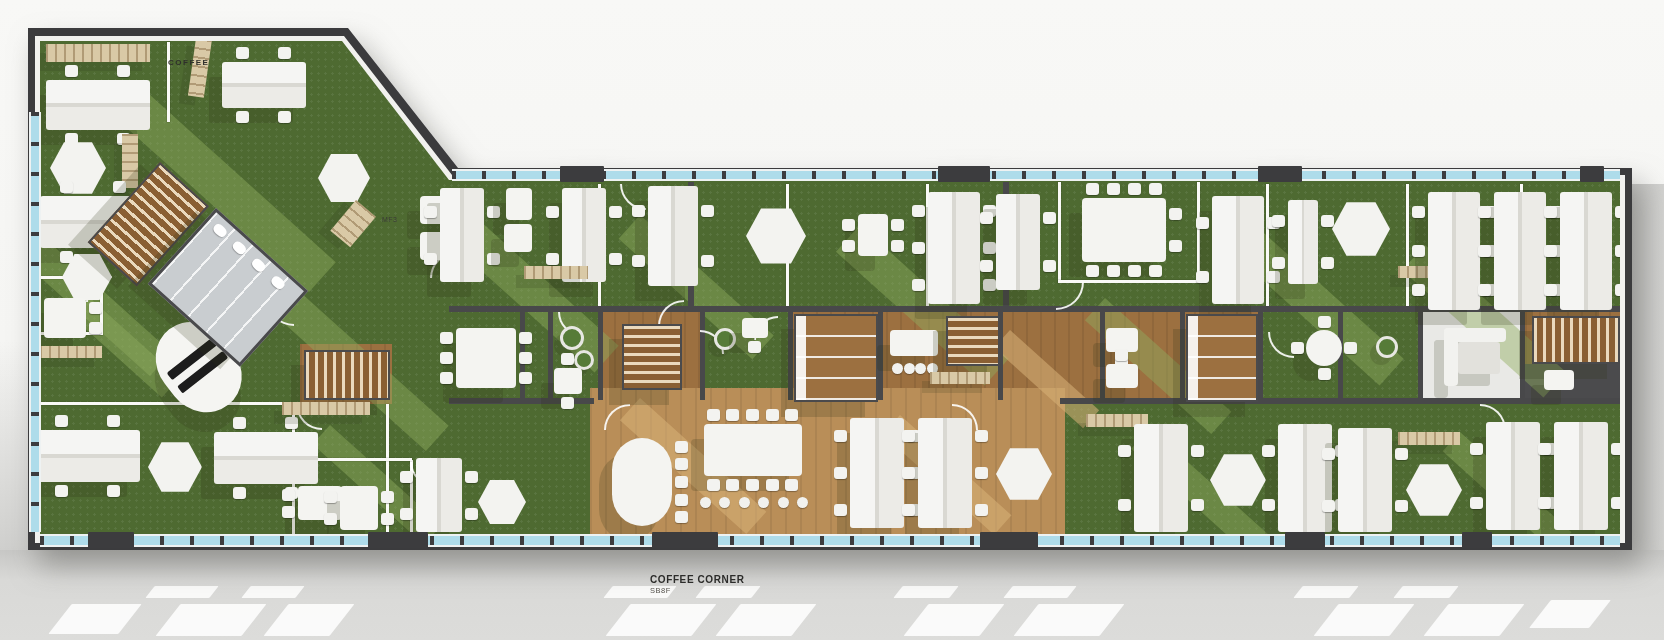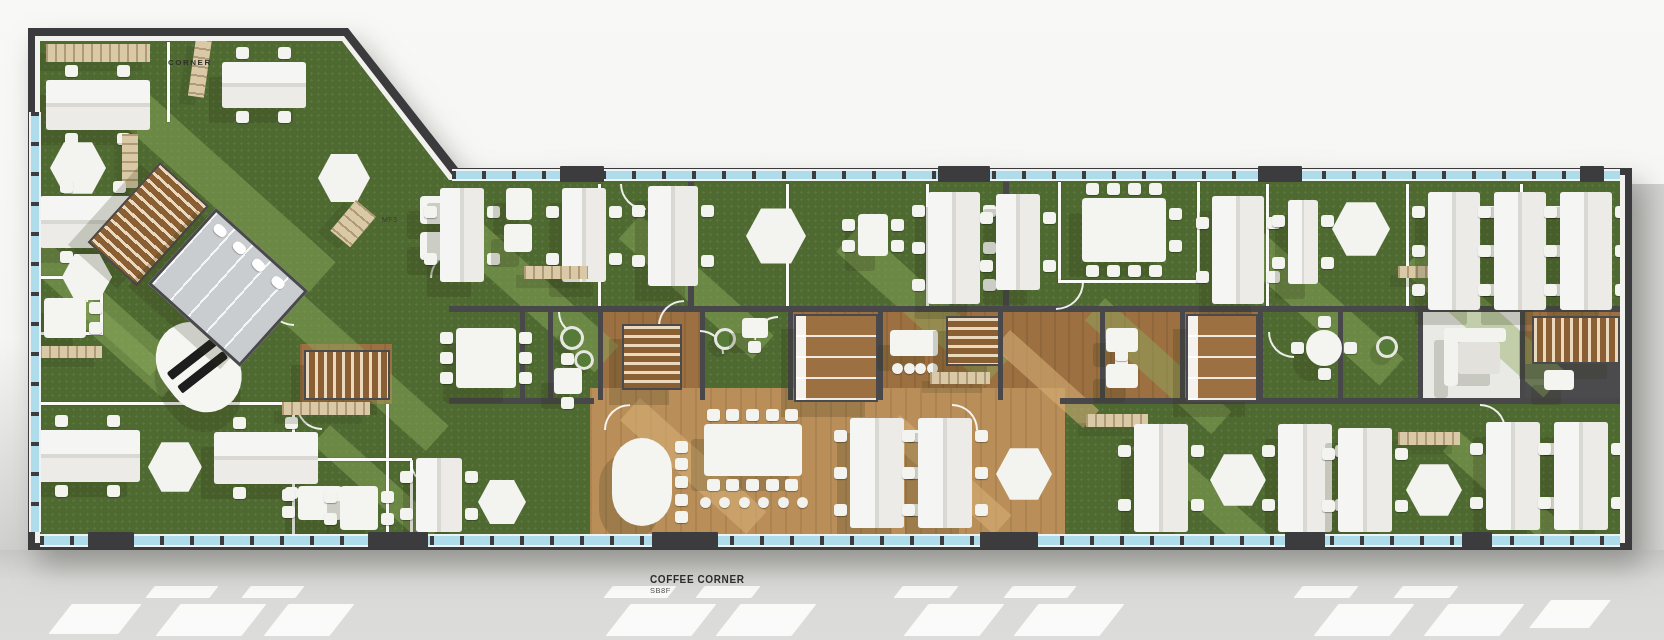--- a/index.html
+++ b/index.html
@@ -533,21 +533,21 @@
             <div class="chair" style="position: absolute; left: -16px; top: 75px; width: 13px; height: 12px;"></div>
             <div class="chair" style="position: absolute; left: 57px; top: 75px; width: 13px; height: 12px;"></div>
           </div>
           <div class="f f-deskV" style="position: absolute; left: 1554px; top: 422px; width: 54px; height: 108px;">
             <div class="chair" style="position: absolute; left: -16px; top: 21px; width: 13px; height: 12px;"></div>
             <div class="chair" style="position: absolute; left: 57px; top: 21px; width: 13px; height: 12px;"></div>
             <div class="chair" style="position: absolute; left: -16px; top: 75px; width: 13px; height: 12px;"></div>
             <div class="chair" style="position: absolute; left: 57px; top: 75px; width: 13px; height: 12px;"></div>
           </div>
         </div>
-      <div class="lbl" id="lblA">CORNER</div>
+      <div class="lbl" id="lblA">COFFEE</div>
       <div class="lbl" id="lblB">MF3</div>
     </div>
     <div id="glazing">
         <div class="win" style="position: absolute; left: 40px; top: 534px; width: 1580px; height: 13px;"></div>
         <div class="win" style="position: absolute; left: 452px; top: 169px; width: 1168px; height: 12px;"></div>
         <div class="win winv" style="position: absolute; left: 29px; top: 112px; width: 12px; height: 420px;"></div>
         <div class="windoor" style="position: absolute; left: 88px; top: 532px; width: 46px; height: 16px;"></div>
         <div class="windoor" style="position: absolute; left: 368px; top: 532px; width: 60px; height: 16px;"></div>
         <div class="windoor" style="position: absolute; left: 652px; top: 532px; width: 66px; height: 16px;"></div>
         <div class="windoor" style="position: absolute; left: 980px; top: 532px; width: 58px; height: 16px;"></div>

